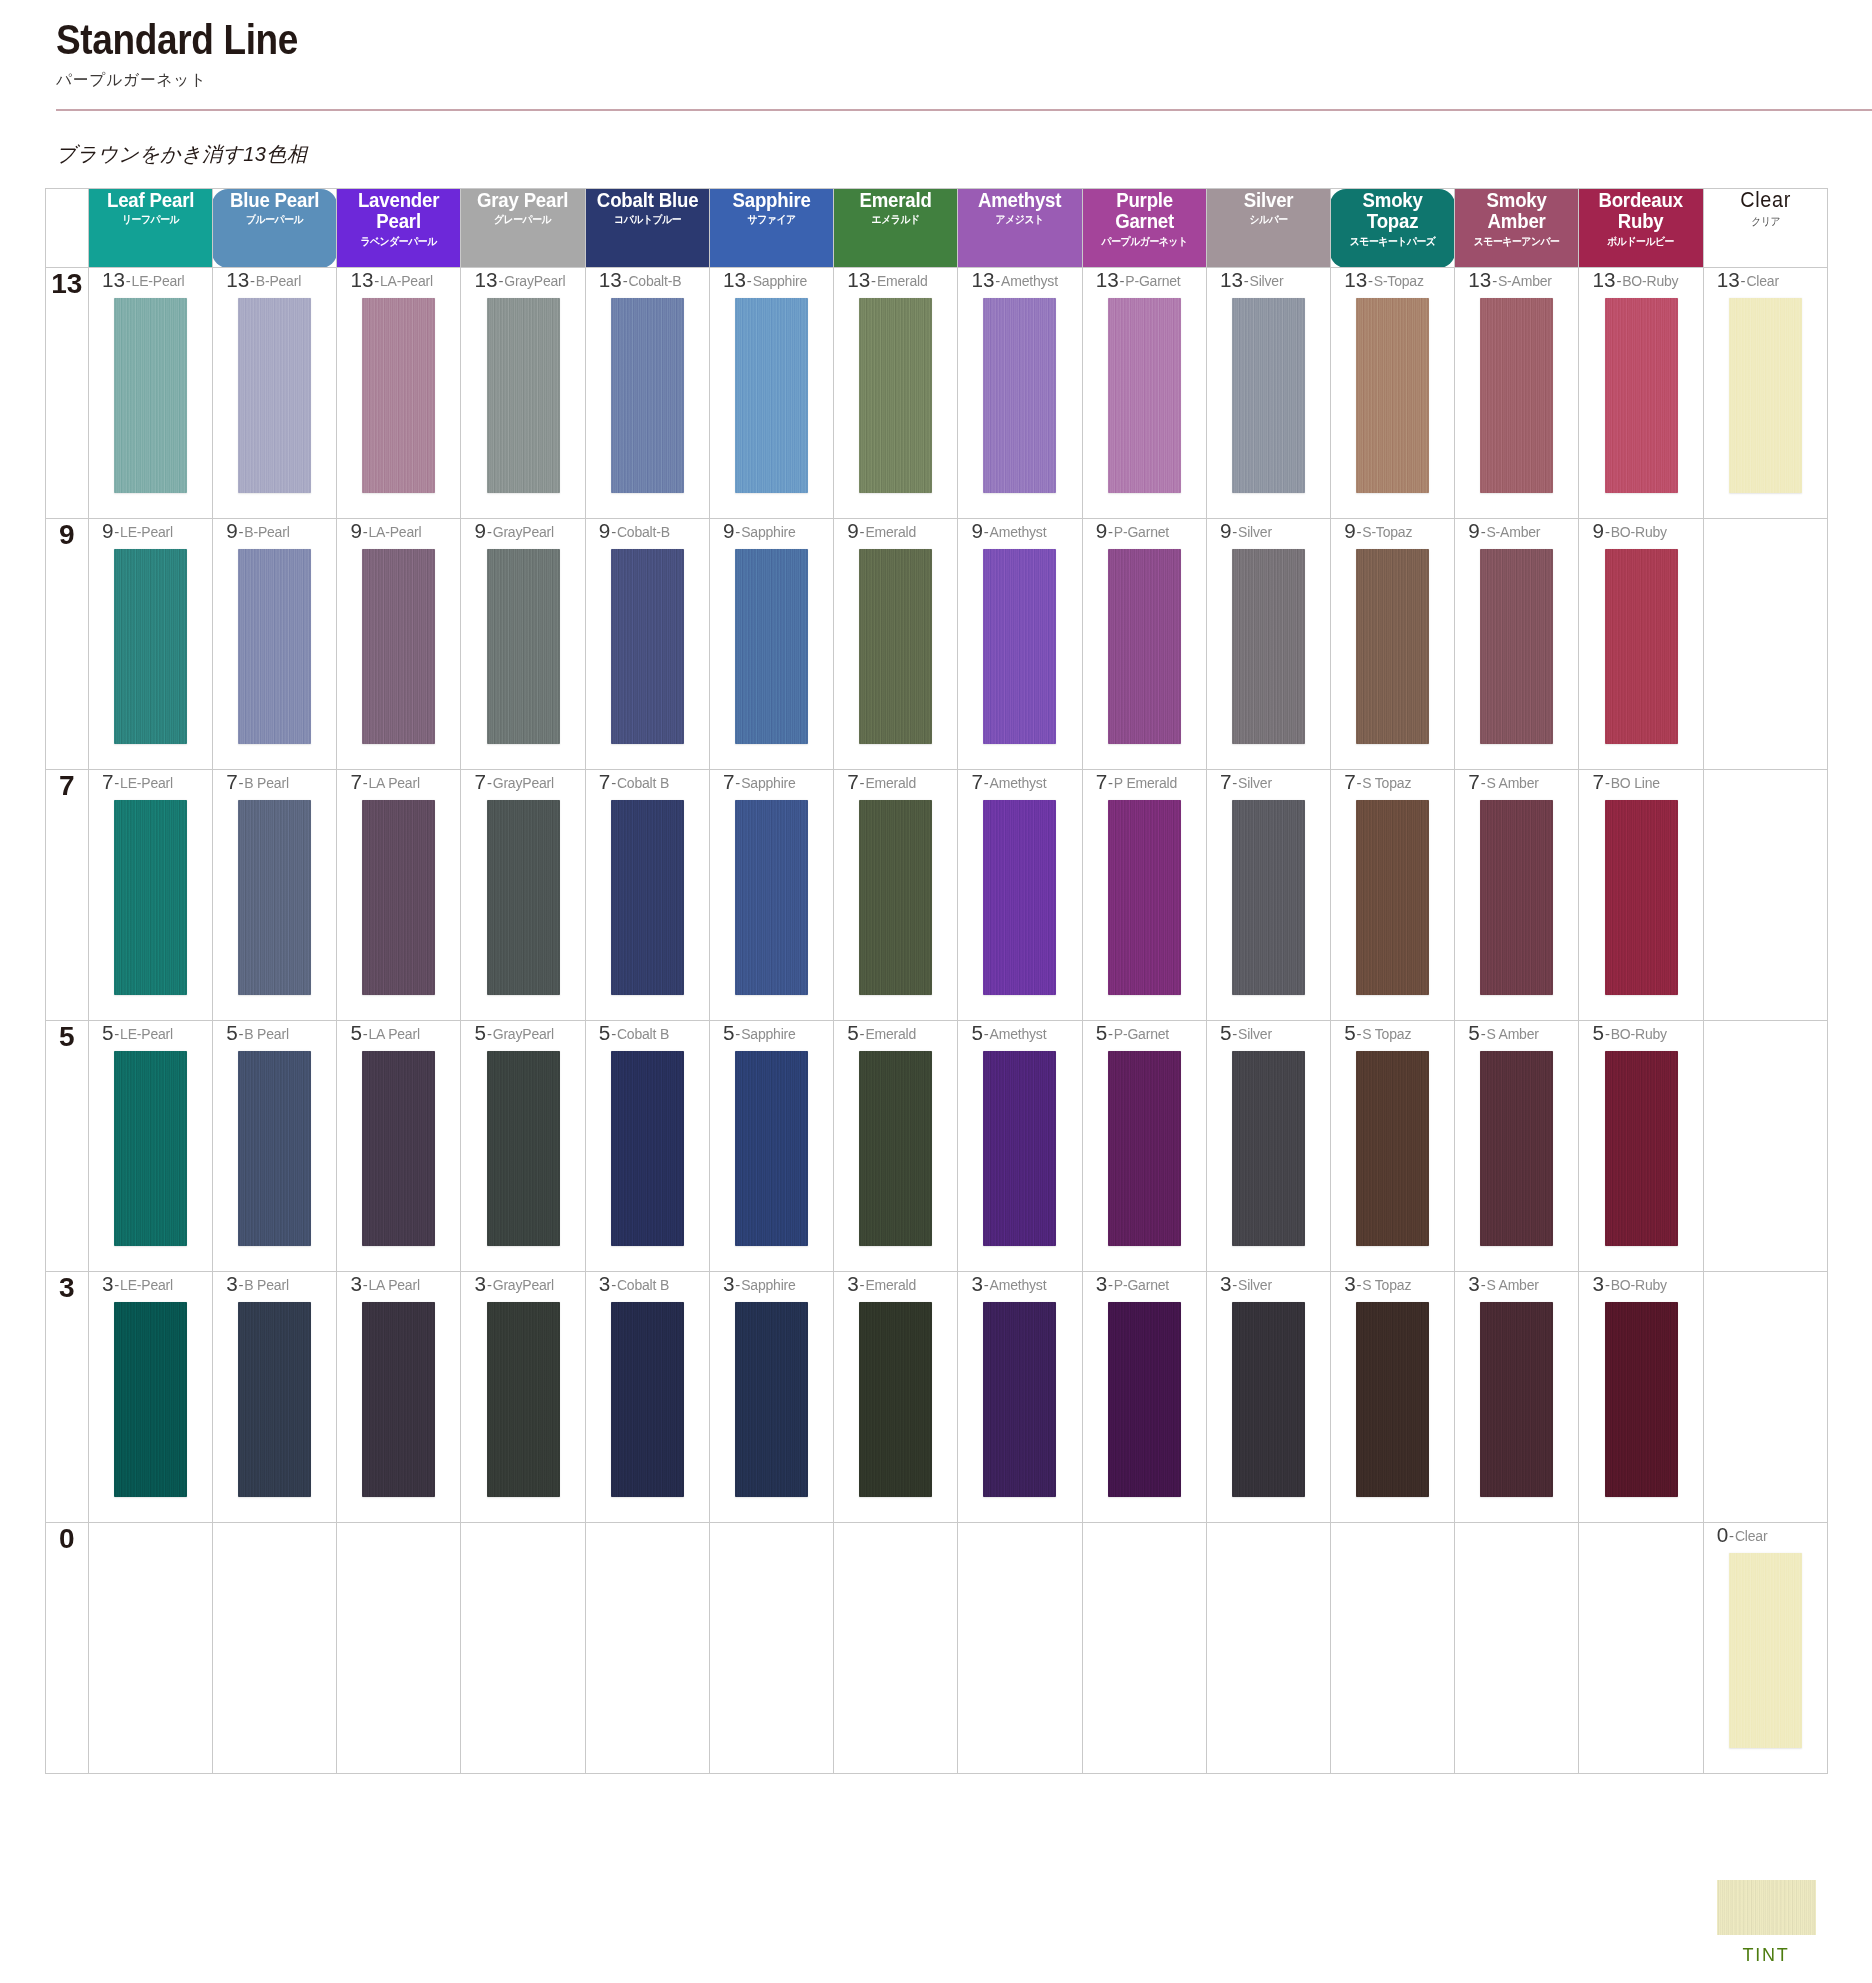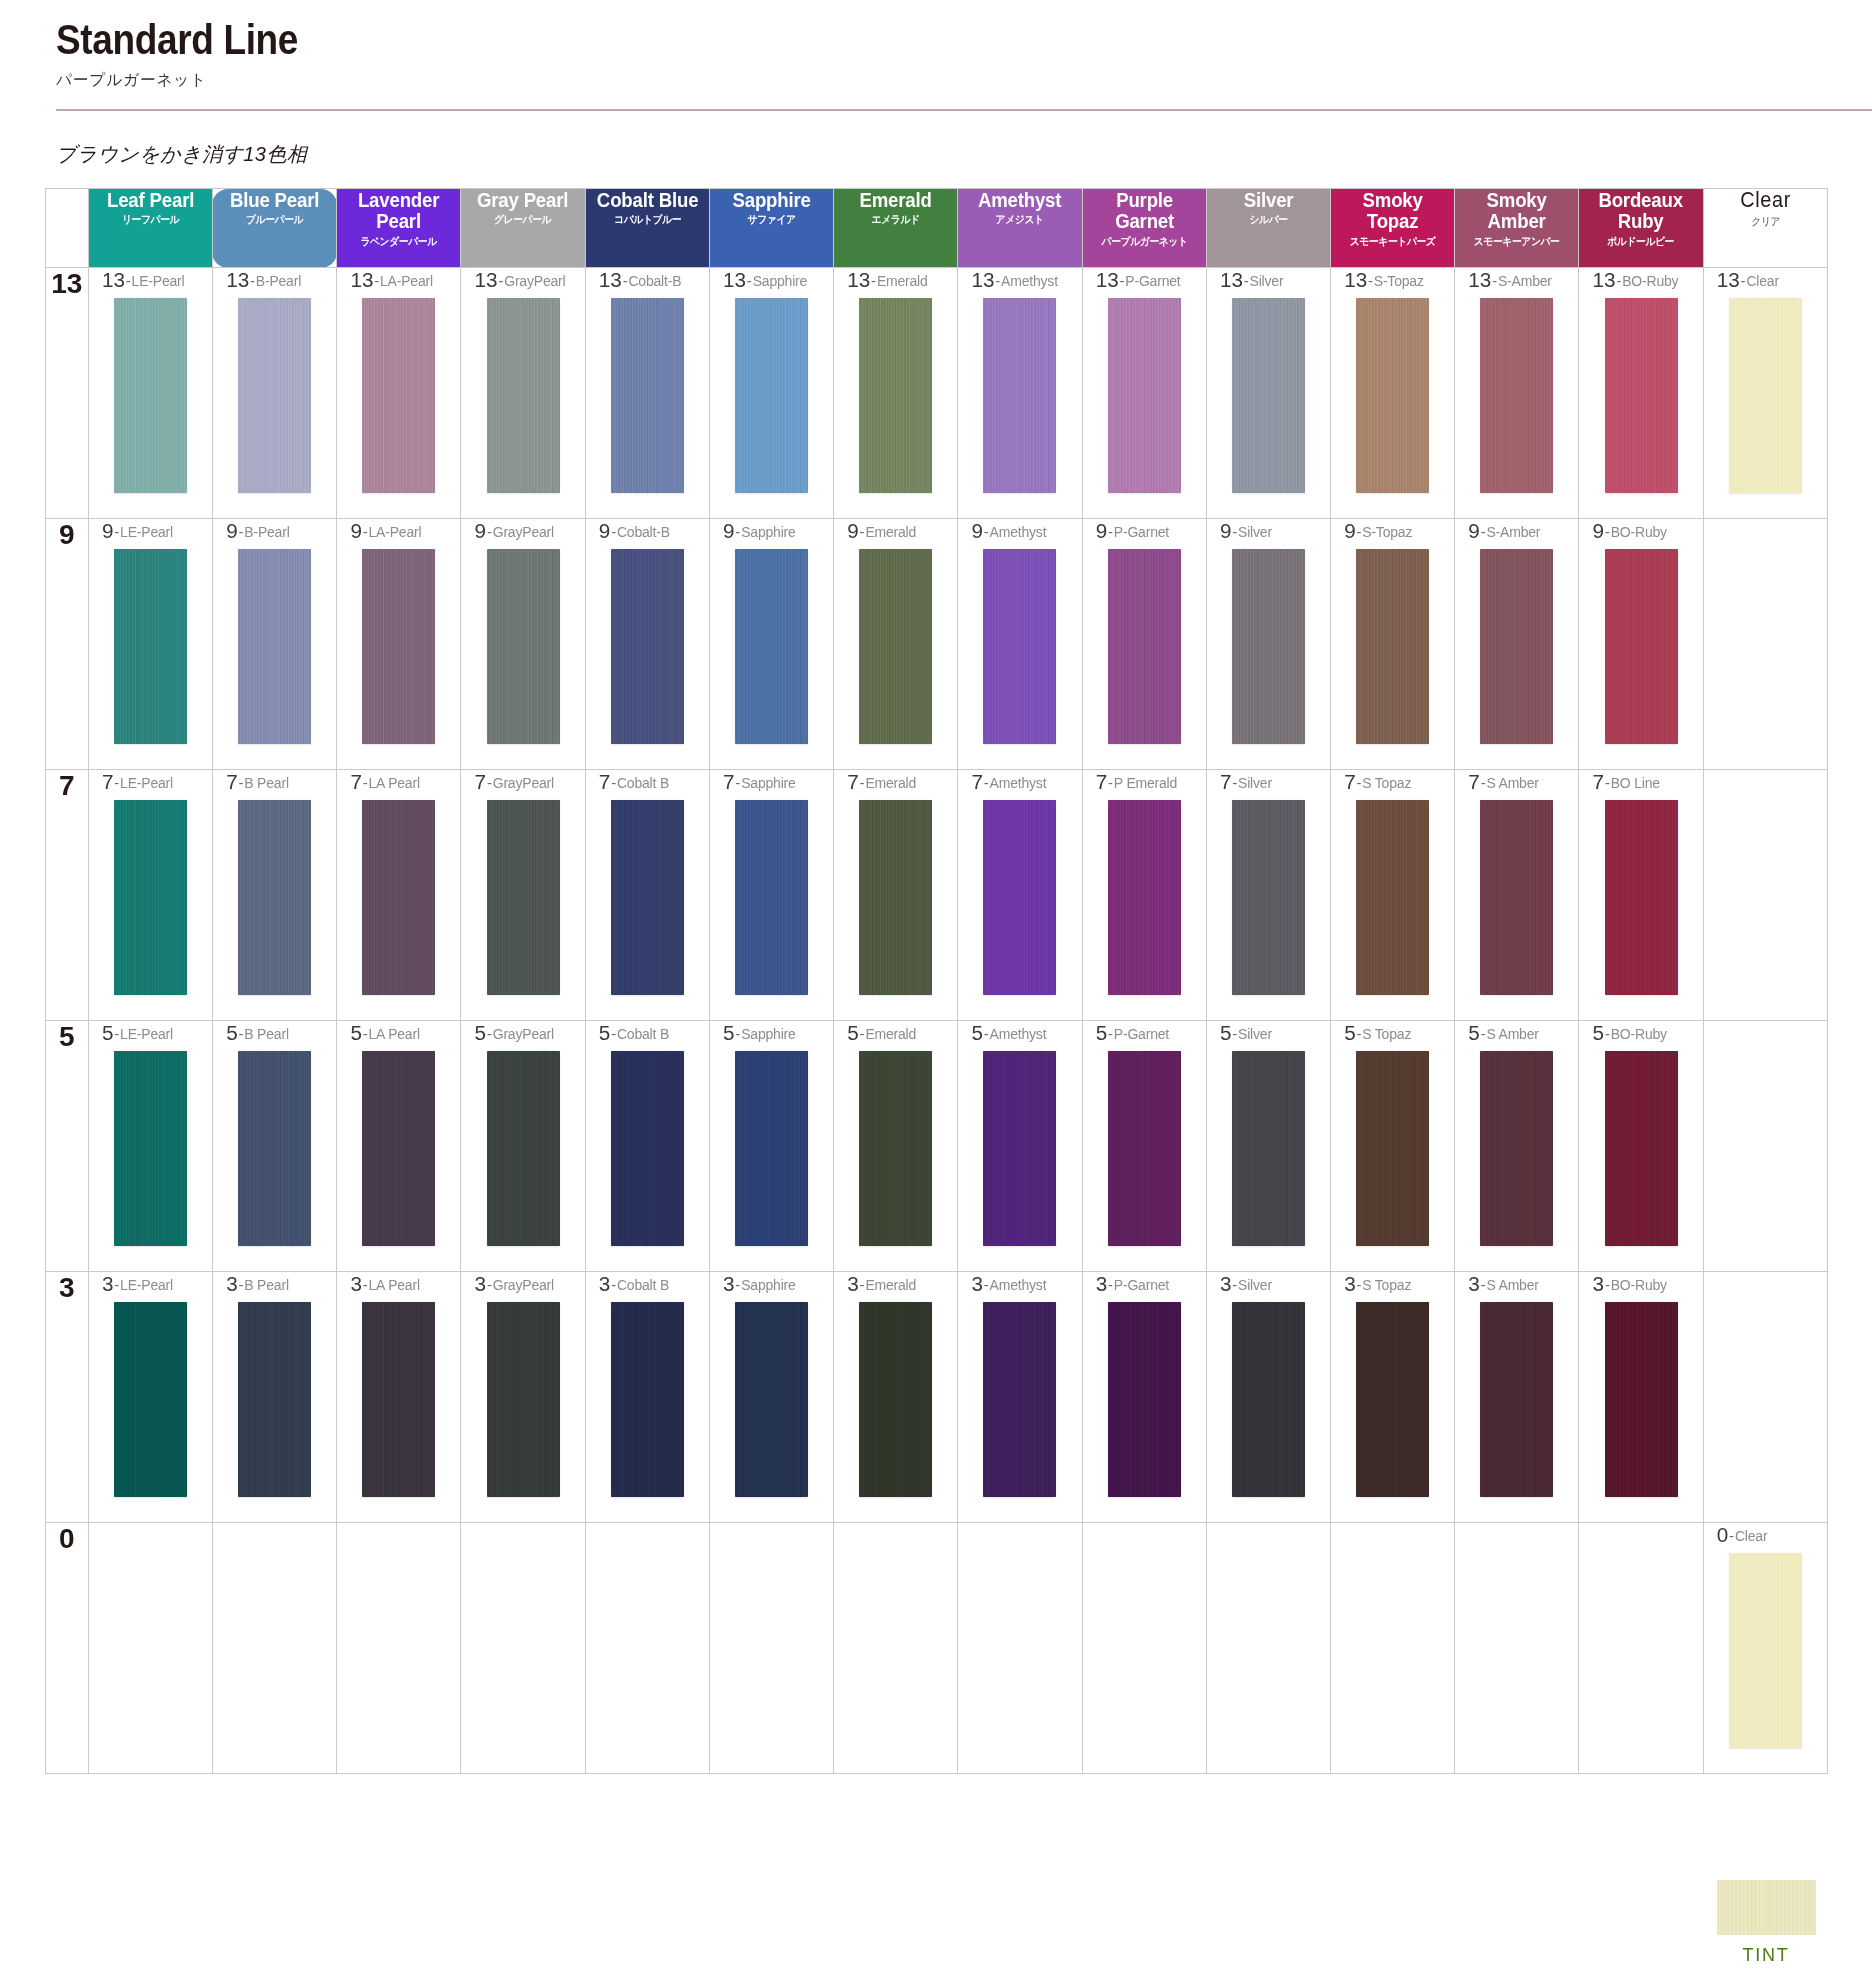--- a/index.html
+++ b/index.html
@@ -280,21 +280,21 @@
               <span class="jp">アメジスト</span>
             </th>
             <th class="hcell" style="background: rgb(164, 68, 154);">
               <span class="en">Purple Garnet</span>
               <span class="jp">パープルガーネット</span>
             </th>
             <th class="hcell" style="background: rgb(162, 149, 154);">
               <span class="en">Silver</span>
               <span class="jp">シルバー</span>
             </th>
-            <th class="hcell" style="background: #be185d;">
+            <th class="hcell" style="background: #0f766e; border-radius: 16px;">
               <span class="en">Smoky Topaz</span>
               <span class="jp">スモーキートパーズ</span>
             </th>
             <th class="hcell" style="background: rgb(157, 79, 107);">
               <span class="en">Smoky Amber</span>
               <span class="jp">スモーキーアンバー</span>
             </th>
             <th class="hcell" style="background: rgb(162, 36, 78);">
               <span class="en">Bordeaux Ruby</span>
               <span class="jp">ボルドールビー</span>

